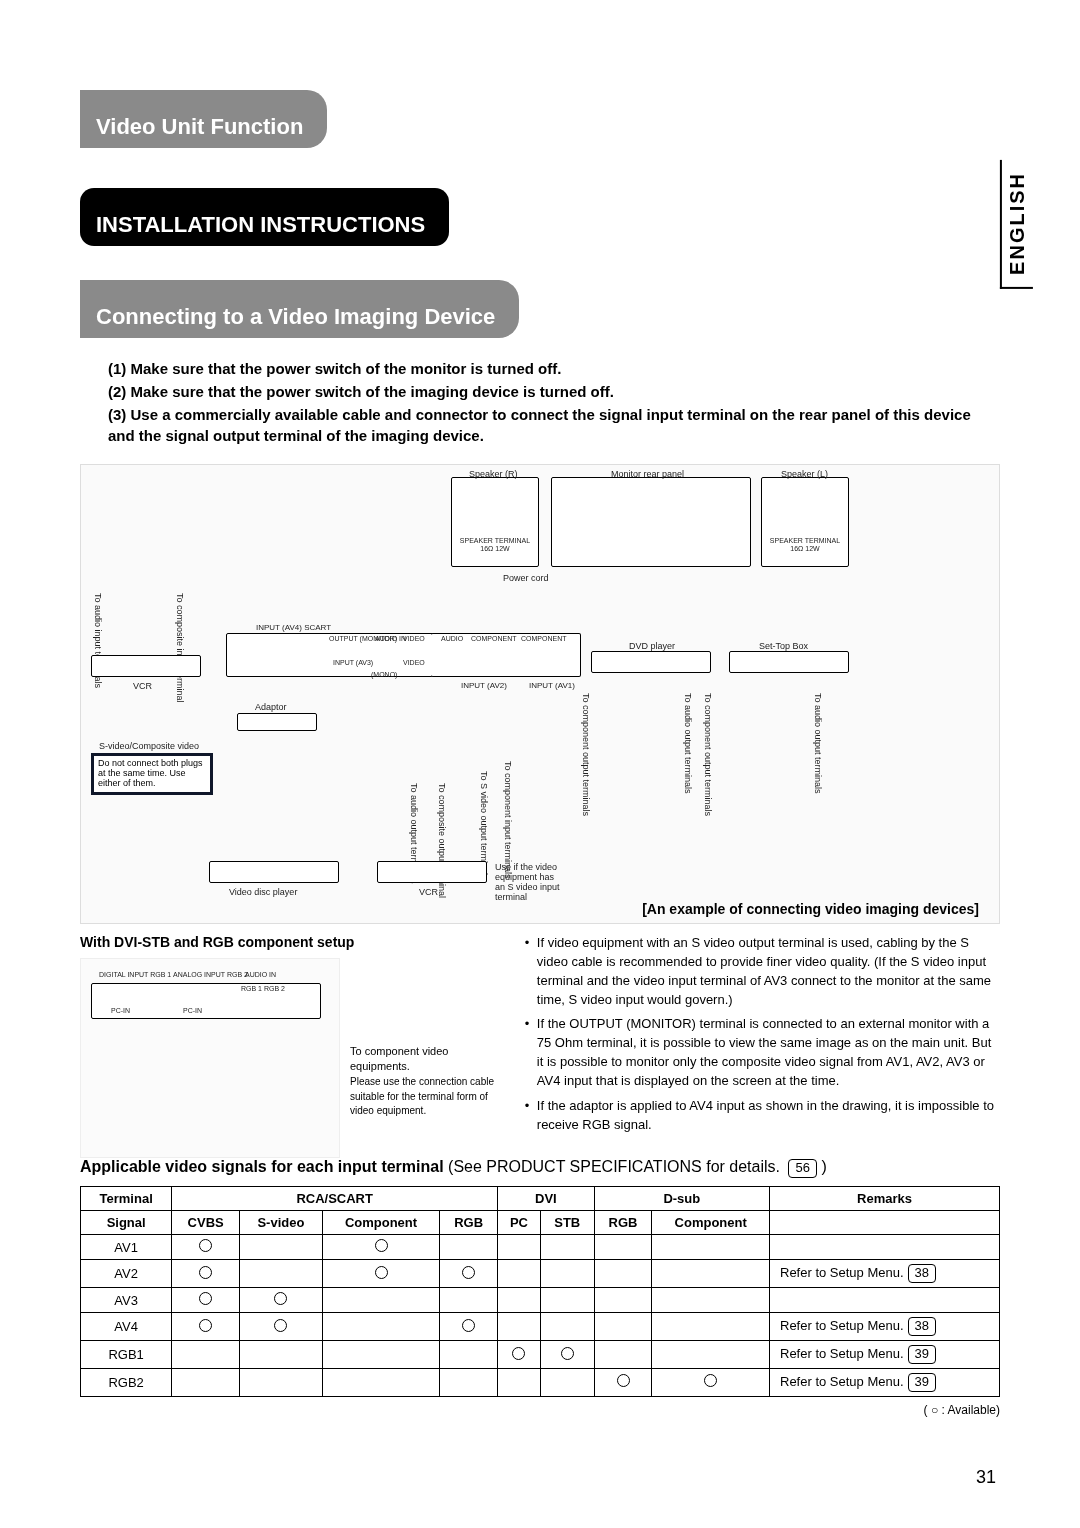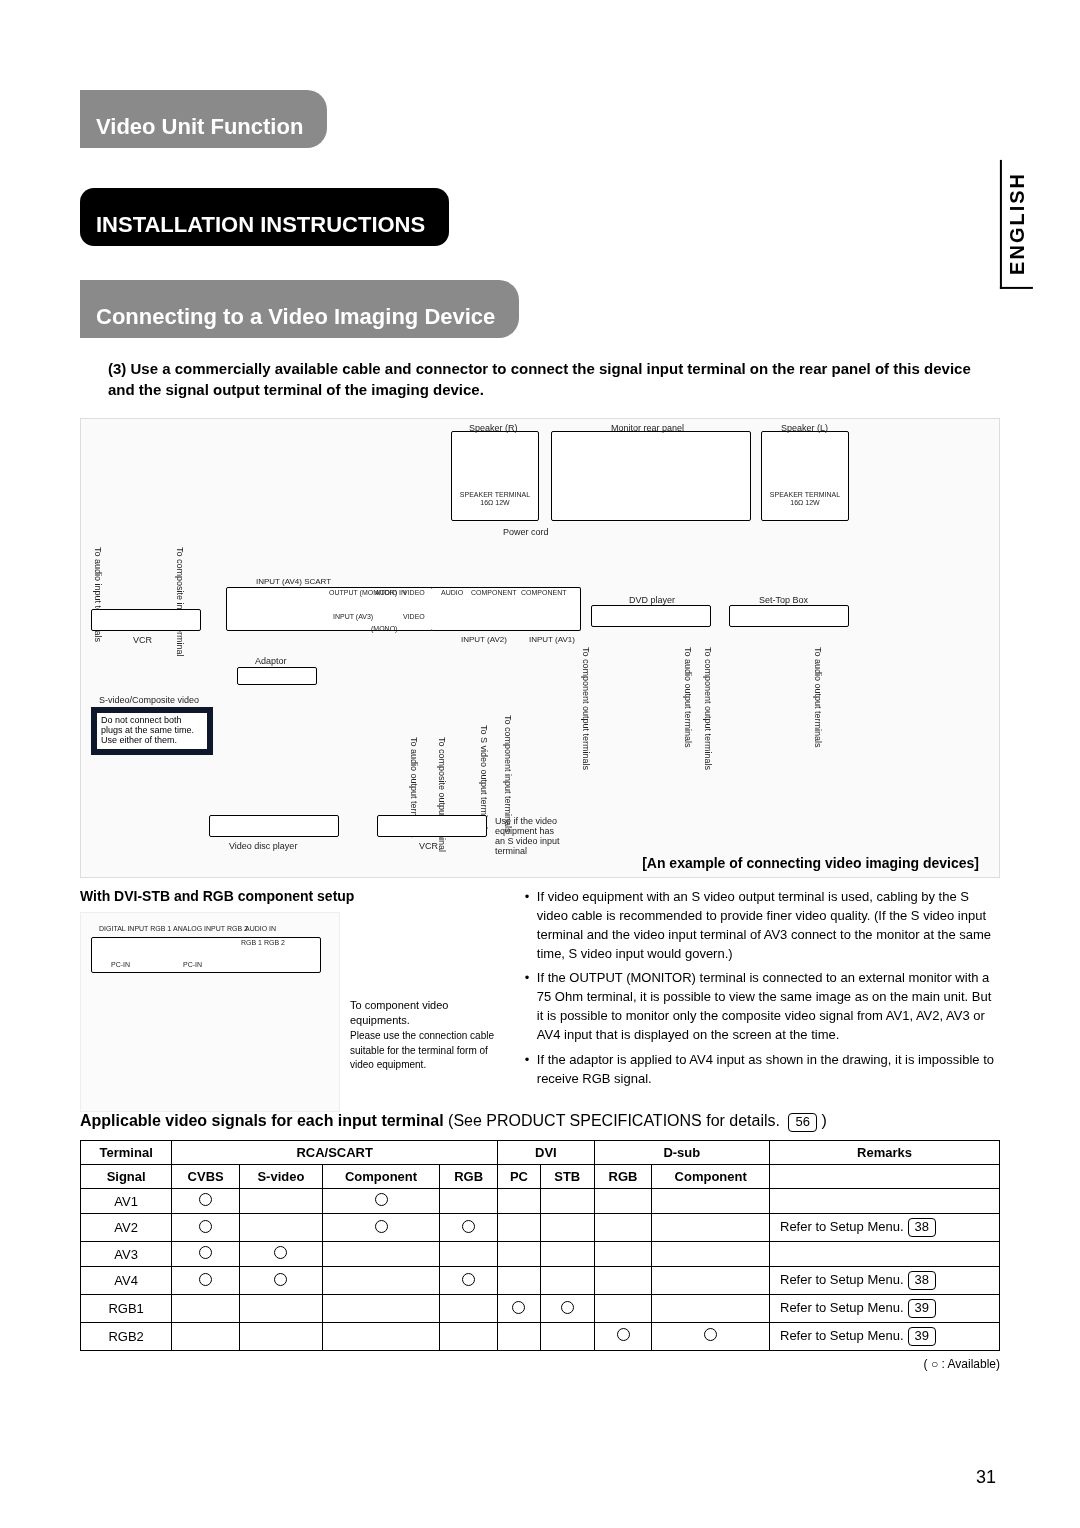--- a/index.html
+++ b/index.html
@@ -77,37 +77,39 @@
   }
   table.sig th, table.sig td {
     border: 1px solid #000; padding: 4px 6px; text-align: center; vertical-align: middle;
   }
   table.sig td.remark { text-align: left; padding-left: 10px; }
   .circ { display: inline-block; width: 13px; height: 13px; border: 1.5px solid #000; border-radius: 50%; }
   .legend { text-align: right; font-size: 12px; margin-top: 6px; }
   .page-num { position: absolute; right: 84px; bottom: 40px; font-size: 18px; }
   .example-caption { font-weight: bold; font-size: 14px; position: absolute; right: 20px; bottom: 6px; }
   .warn-box {
-    position: absolute; border: 6px solid #0f172a; font-size: 9px; padding: 3px 4px; line-height: 1.1; background: #fff;
+    position: absolute; border: 3px solid #0f172a; font-size: 9px; padding: 3px 4px; line-height: 1.1; background: #fff;
   }
 </style>
 </head>
 <body>
 
 
 
 <div class="lang-tab">ENGLISH</div>
 
 <div class="pill grey">Video Unit Function</div>
 <br>
 <div class="pill black" style="margin-top:20px;">INSTALLATION INSTRUCTIONS</div>
 <br>
 <div class="pill grey2" style="margin-top:14px;">Connecting to a Video Imaging Device</div>
 
 <ul class="steps">
+  <li>(1) Make sure that the power switch of the monitor is turned off.</li>
+  <li>(2) Make sure that the power switch of the imaging device is turned off.</li>
   <li>(3) Use a commercially available cable and connector to connect the signal input terminal on the rear panel of this device and the signal output terminal of the imaging device.</li>
 </ul>
 
 
 <div class="diagram-main">
 
   <div class="dbox" style="left:370px; top:12px; width:88px; height:90px;"></div>
   <span class="dlabel" style="left:388px; top:4px;">Speaker (R)</span>
   <span class="dlabel" style="left:372px; top:72px; font-size:7px; width:84px; text-align:center;">SPEAKER TERMINAL</span>
   <span class="dlabel" style="left:372px; top:80px; font-size:7px; width:84px; text-align:center;">16Ω 12W</span>

